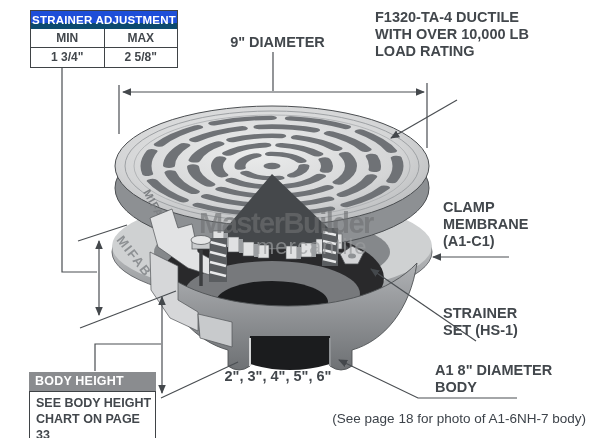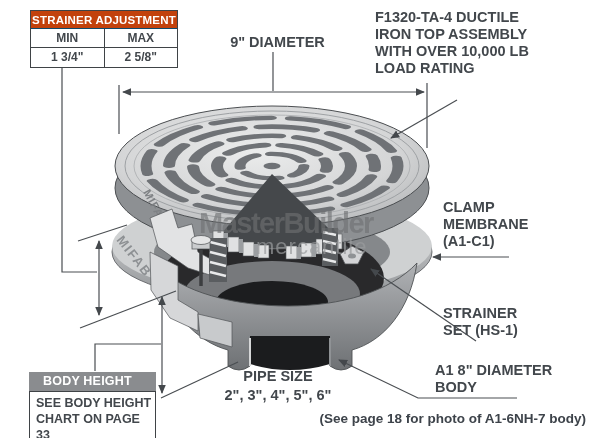--- a/index.html
+++ b/index.html
@@ -4,39 +4,39 @@
 <style>
   html,body{margin:0;padding:0;background:#fff;}
   .stage{position:relative;width:600px;height:438px;background:#fff;overflow:hidden;
          font-family:"Liberation Sans",sans-serif;color:#42474c;}
   .stage *{box-sizing:border-box;}
   svg{position:absolute;left:0;top:0;}
 
   
   .adj-table{position:absolute;left:30px;top:10px;width:148px;border:1px solid #3f4346;
              font-weight:bold;font-size:12px;text-align:center;background:#fff;}
-  .adj-head{background:#c2410c;color:#fff;line-height:18px;height:18px;font-size:11.5px;
-            letter-spacing:.2px;border-bottom:1px solid #0c4a6e;}
+  .adj-head{background:#1d4ed8;color:#fff;line-height:18px;height:18px;font-size:11.5px;
+            letter-spacing:.2px;border-bottom:6px solid #0c4a6e;}
   .adj-row{display:flex;}
   .adj-cell{flex:1;line-height:18px;height:19px;border-right:1px solid #3f4346;}
   .adj-cell:last-child{border-right:none;}
   .adj-row.cols .adj-cell{border-bottom:1px solid #3f4346;}
 
   .lbl{position:absolute;font-weight:bold;font-size:14.5px;line-height:17px;color:#42474c;}
   .r{}
   .c{text-align:center;}
 
   
   .bh-box{position:absolute;left:29px;top:372px;width:127px;font-weight:bold;}
   .bh-head{background:#8a8c8f;color:#fff;font-size:12.5px;line-height:19px;height:19px;
-           padding-left:14px;letter-spacing:.2px;}
+           padding-left:6px;letter-spacing:.2px;}
   .bh-body{border:1.5px solid #3f4346;background:#fff;font-size:12.5px;line-height:16px;
            padding:3px 0 3px 6px;color:#42474c;}
 
-  .note{position:absolute;right:14px;top:411px;font-weight:bold;font-size:13.5px;color:#3d434a;}
+  .note{position:absolute;right:14px;top:411px;font-weight:normal;font-size:13.5px;color:#3d434a;}
 </style>
 </head>
 <body>
 
 <div class="stage">
 
   <svg width="600" height="438" viewBox="0 0 600 438">
     <defs>
       <marker id="ah" viewBox="0 0 10 10" refX="8.5" refY="5" markerWidth="8" markerHeight="8" orient="auto-start-reverse">
         <path d="M0,1 L9.5,5 L0,9 z" fill="#44484c"></path>
@@ -172,21 +172,20 @@
     <div class="adj-row">
       <div class="adj-cell">1 3/4"</div>
       <div class="adj-cell">2 5/8"</div>
     </div>
   </div>
 
   <div class="lbl c" style="left:200px;top:34px;width:155px;">9" DIAMETER</div>
 
   <div class="lbl r" style="right:25px;top:9px;width:200px;">
     <div>F1320-TA-4 DUCTILE</div>
-    <div>IRON TOP ASSEMBLY</div>
     <div>WITH OVER 10,000 LB</div>
     <div>LOAD RATING</div>
   </div>
 
   <div class="lbl r" style="right:27px;top:199px;width:130px;">
     <div>CLAMP</div>
     <div>MEMBRANE</div>
     <div>(A1-C1)</div>
   </div>
 
@@ -194,21 +193,20 @@
     <div>STRAINER</div>
     <div>SET (HS-1)</div>
   </div>
 
   <div class="lbl r" style="right:25px;top:362px;width:140px;">
     <div>A1 8" DIAMETER</div>
     <div>BODY</div>
   </div>
 
   <div class="lbl c" style="left:198px;top:367px;width:160px;line-height:19px;">
-    <div>PIPE SIZE</div>
     <div>2", 3", 4", 5", 6"</div>
   </div>
 
   <div class="bh-box">
     <div class="bh-head">BODY HEIGHT</div>
     <div class="bh-body">
       <div>SEE BODY HEIGHT</div>
       <div>CHART ON PAGE 33</div>
     </div>
   </div>

